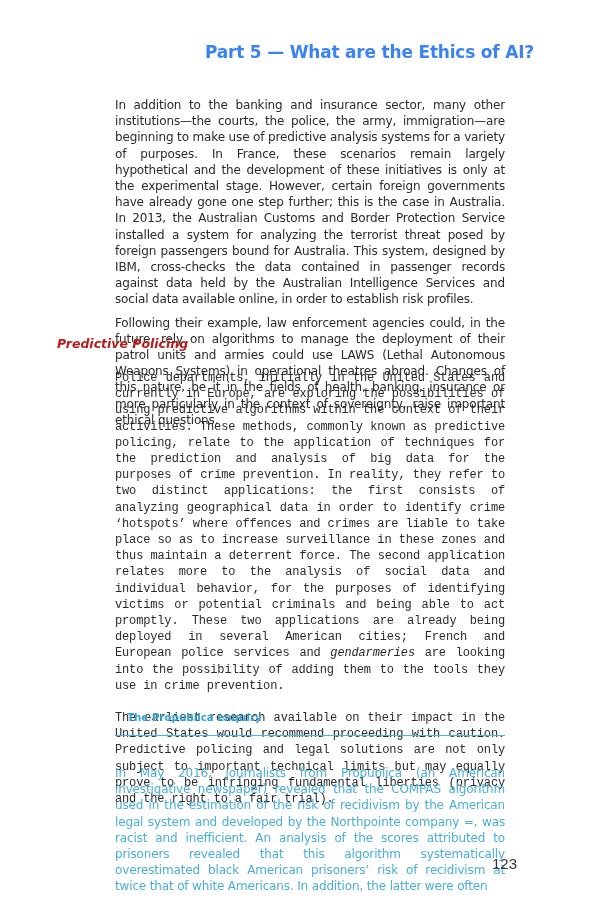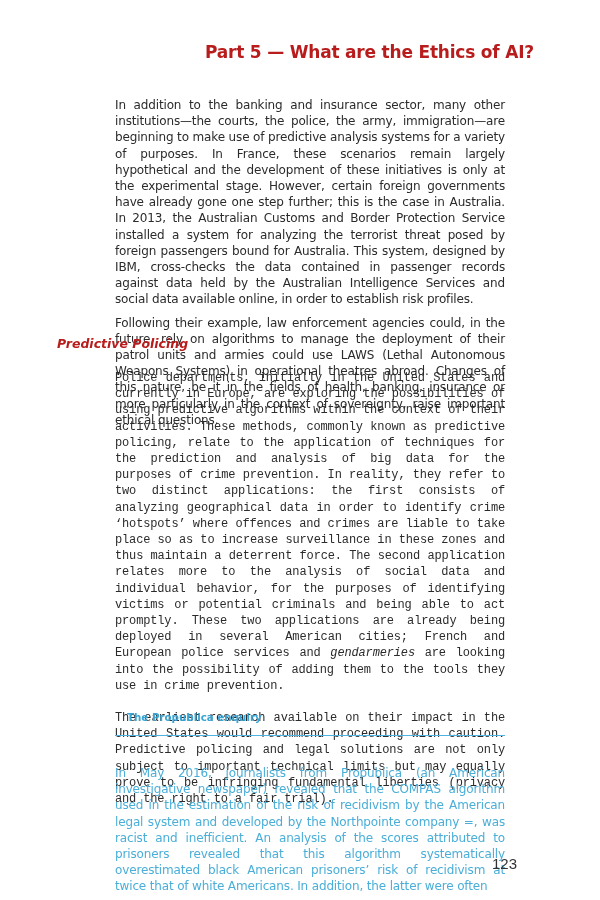--- a/index.html
+++ b/index.html
@@ -1,19 +1,19 @@
 <!DOCTYPE html>
 <html><head>
 <meta charset="utf-8">
 <style>
   html, body { margin: 0; padding: 0; background: #ffffff; }
   body { width: 600px; height: 900px; position: relative; overflow: hidden;
          font-family: "DejaVu Sans", sans-serif; color: #231f20; }
   .page-title { position: absolute; top: 42px; right: 66px; margin: 0;
-                font-size: 17px; font-weight: bold; color: #b91c1c; letter-spacing: -0.2px; }
+                font-size: 17px; font-weight: bold; color: #3b82f6; letter-spacing: -0.2px; }
   .body-col { position: absolute; left: 115px; width: 390px; }
   p.para { margin: 0; font-size: 12px; line-height: 16.2px; text-align: justify;
            color: #2b2b2b; letter-spacing: -0.15px; }
   .section-head { position: absolute; left: 57px; top: 336px; margin: 0;
                   font-size: 12.5px; font-weight: bold; font-style: italic; color: #b91c1c; }
   .box-title { margin: 12px; font-size: 10.3px; font-weight: bold; color: #3aa6d6; }
   .box-rule { height: 0; border-top: 1.2px solid #4fb3e2; margin: 8px 0 8px 0; }
   p.blue { color: #4aaed8; margin-top: 29px; }
   .page-number { position: absolute; right: 83px; top: 843px; font-size: 15px; color: #333;
                  font-family: "Liberation Sans", sans-serif; margin-top: 12px; }

